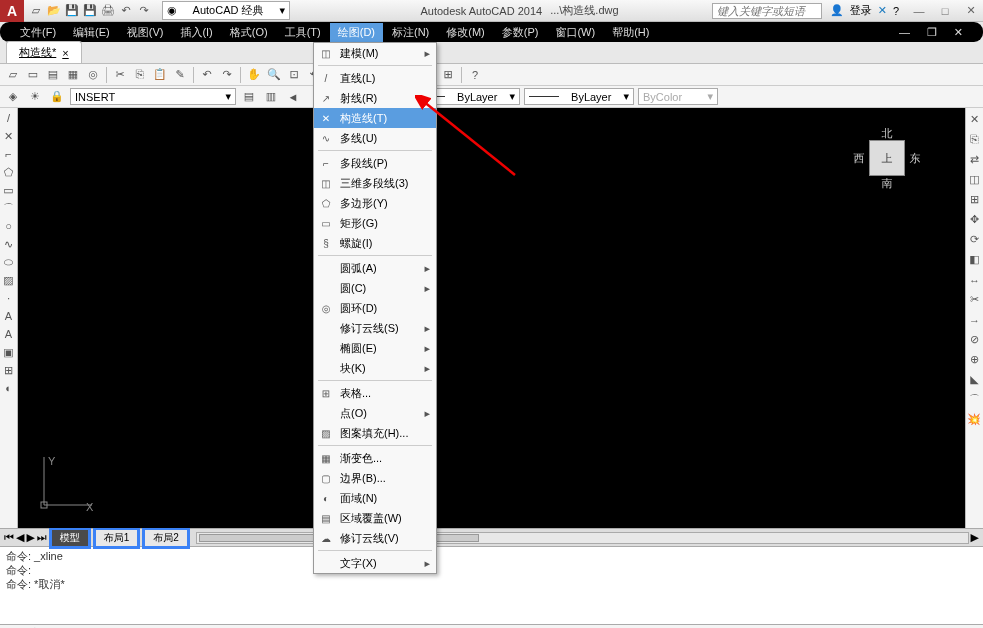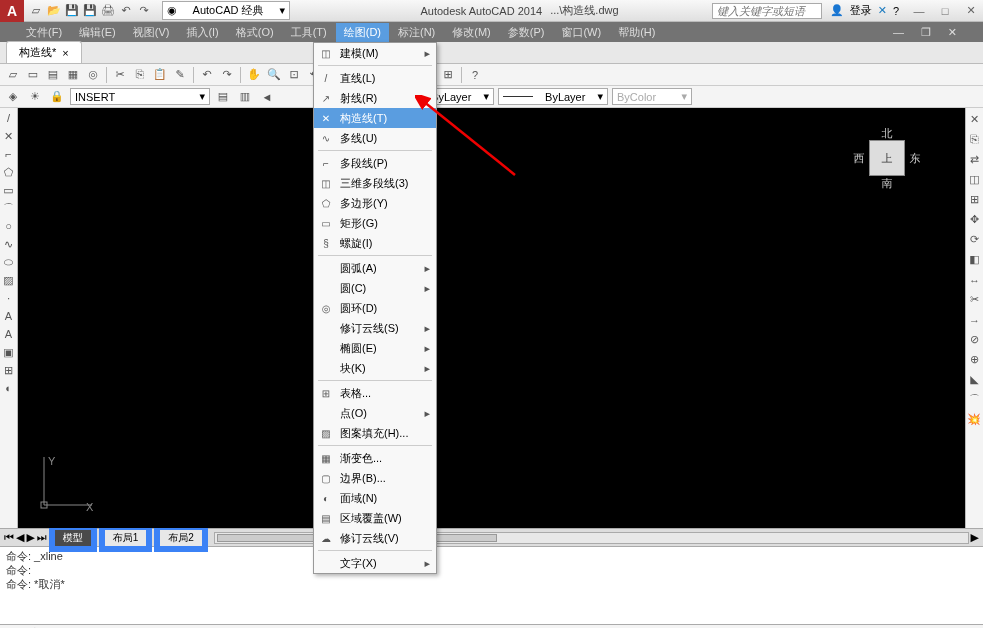--- a/index.html
+++ b/index.html
@@ -11,27 +11,27 @@
 .qat { display: flex; align-items: center; gap: 2px; padding: 0 4px; }
 .qat-btn { width: 16px; height: 16px; display: flex; align-items: center; justify-content: center; color: #555; }
 .workspace-sel { margin-left: 6px; border: 1px solid #aaa; padding: 1px 4px; background: #fff; display: flex; align-items: center; gap: 16px; }
 .title-center { flex: 1; text-align: center; color: #444; display: flex; align-items: center; justify-content: center; gap: 8px; margin-left: 37px; }
 .search-box { border: 1px solid #aaa; background: #fff; padding: 1px 4px; color: #aaa; font-style: italic; width: 110px; }
 .title-right { display: flex; align-items: center; gap: 6px; padding: 0 8px; }
 .win-controls { display: flex; gap: 2px; }
 .win-btn { width: 24px; height: 18px; display: flex; align-items: center; justify-content: center; color: #666; border: 1px solid transparent; }
 
 
-.menu-bar { height: 20px; background: #737373; display: flex; align-items: center; padding: 0 18px; color: #ddd; gap: 1px; }
+.menu-bar { height: 20px; background: #000000; display: flex; align-items: center; padding: 0 12px; color: #ddd; gap: 1px; border-radius: 9px; }
 .menu-item { padding: 2px 8px; cursor: pointer; }
 .menu-item.active { background: #5a9de0; color: #fff; }
 
 
 .tab-bar { height: 22px; background: #e8e8e8; display: flex; align-items: flex-end; padding: 0 6px; border-bottom: 1px solid #bbb; }
-.doc-tab { padding: 3px 12px; background: #fff; border: 1px solid #bbb; border-bottom: none; border-radius: 3px 3px 0 0; display: flex; align-items: center; gap: 6px; }
+.doc-tab { padding: 3px 12px; background: #fff; border: 1px solid #bbb; border-bottom: none; border-radius: 3px 3px 0 0; display: flex; align-items: center; gap: 6px; text-decoration: underline; }
 
 
 .toolbar-row { height: 22px; background: #f4f4f4; display: flex; align-items: center; padding: 0 4px; gap: 2px; border-bottom: 1px solid #ccc; }
 .tb-btn { width: 18px; height: 18px; display: flex; align-items: center; justify-content: center; color: #555; border: 1px solid transparent; }
 .tb-sep { width: 1px; height: 16px; background: #bbb; margin: 0 2px; }
 .layer-row { height: 22px; background: #f4f4f4; display: flex; align-items: center; padding: 0 4px; gap: 4px; border-bottom: 1px solid #ccc; }
 .combo { border: 1px solid #aaa; background: #fff; padding: 1px 4px; display: flex; align-items: center; justify-content: space-between; }
 
 
 .draw-wrap { position: relative; height: 420px; display: flex; }
@@ -51,21 +51,21 @@
 .dd-icon { width: 16px; height: 16px; display: flex; align-items: center; justify-content: center; color: #555; font-size: 10px; }
 .dd-item.highlight .dd-icon { color: #fff; }
 .dd-sep { height: 1px; background: #ccc; margin: 2px 4px; }
 .dd-sub { margin-left: auto; color: #555; }
 
 
 .arrow { position: absolute; left: 415px; top: 95px; z-index: 101; pointer-events: none; }
 
 
 .btm-tabs { height: 18px; background: #ddd; display: flex; align-items: center; padding: 0 4px; gap: 2px; border-top: 1px solid #aaa; }
-.btm-tab { padding: 1px 8px; background: #e8e8e8; border: 6px solid #3b82f6; font-size: 10px; }
+.btm-tab { padding: 1px 8px; background: #e8e8e8; border: 3px solid #3b82f6; font-size: 10px; }
 .btm-tab.active { background: #4a4a4a; color: #fff; }
 .scroll-h { flex: 1; height: 12px; background: #e8e8e8; border: 1px solid #aaa; margin-left: 4px; position: relative; }
 .scroll-thumb { position: absolute; left: 2px; top: 1px; width: 280px; height: 8px; background: #ccc; border: 1px solid #999; }
 
 
 .cmd-area { height: 78px; background: #fff; border-top: 1px solid #aaa; padding: 2px 6px; font-family: SimSun, monospace; font-size: 11px; color: #333; line-height: 14px; overflow: hidden; }
 .cmd-input-row { height: 18px; background: #f4f4f4; border-top: 1px solid #aaa; display: flex; align-items: center; padding: 0 4px; gap: 4px; color: #888; }
 .cmd-caret { width: 12px; height: 12px; }
 </style>
 </head>
@@ -159,21 +159,21 @@
   <div class="tb-btn">▣</div>
   <div class="tb-btn">⊞</div>
   <div class="tb-sep"></div>
   <div class="tb-btn">?</div>
 </div>
 
 <div class="layer-row">
   <div class="tb-btn">◈</div>
   <div class="tb-btn">☀</div>
   <div class="tb-btn">🔒</div>
-  <div class="combo" style="width:140px">
+  <div class="combo" style="width:166px">
     <span>INSERT</span>
     <span>▾</span>
   </div>
   <div class="tb-btn">▤</div>
   <div class="tb-btn">▥</div>
   <div class="tb-btn">◄</div>
   <div style="width:100px"></div>
   <div class="combo" style="width:110px">
     <span style="border-bottom:1px solid #333;width:30px"></span>
     <span>ByLayer</span>

